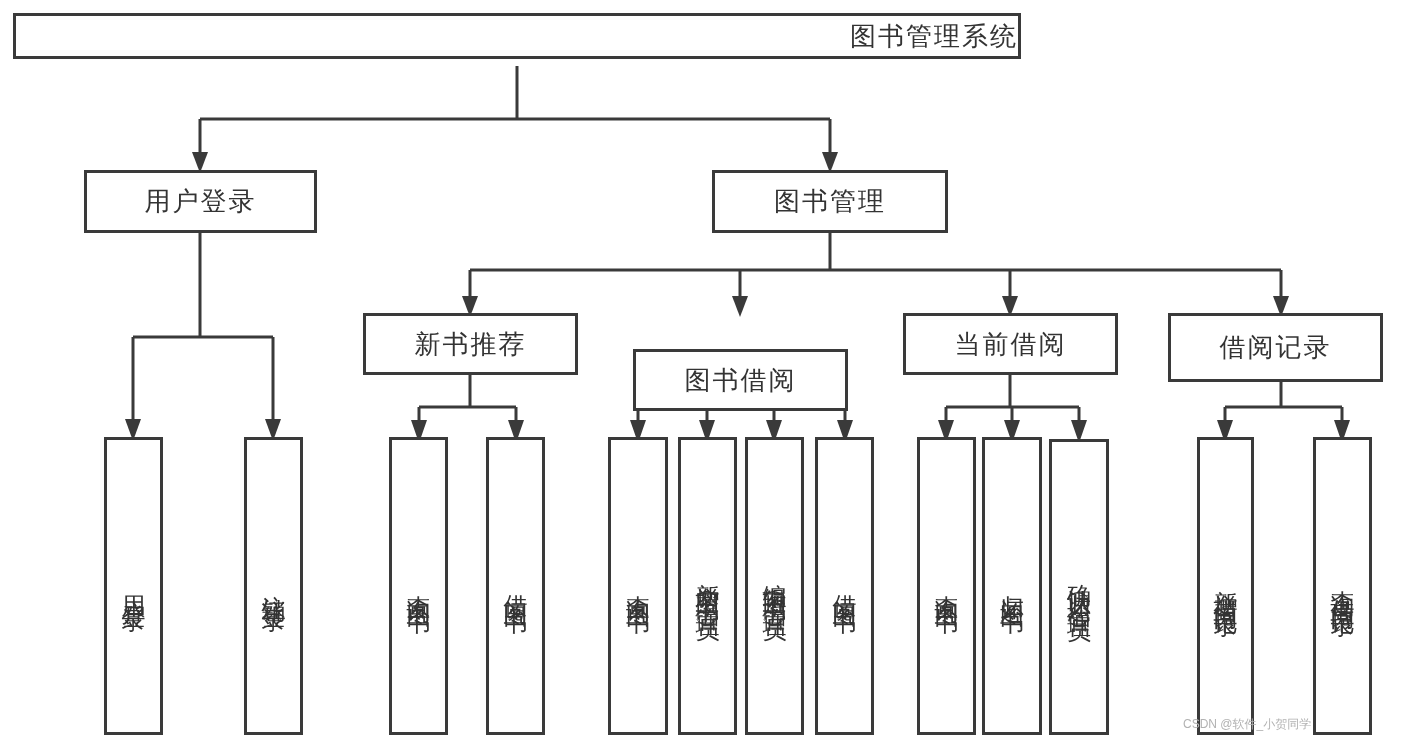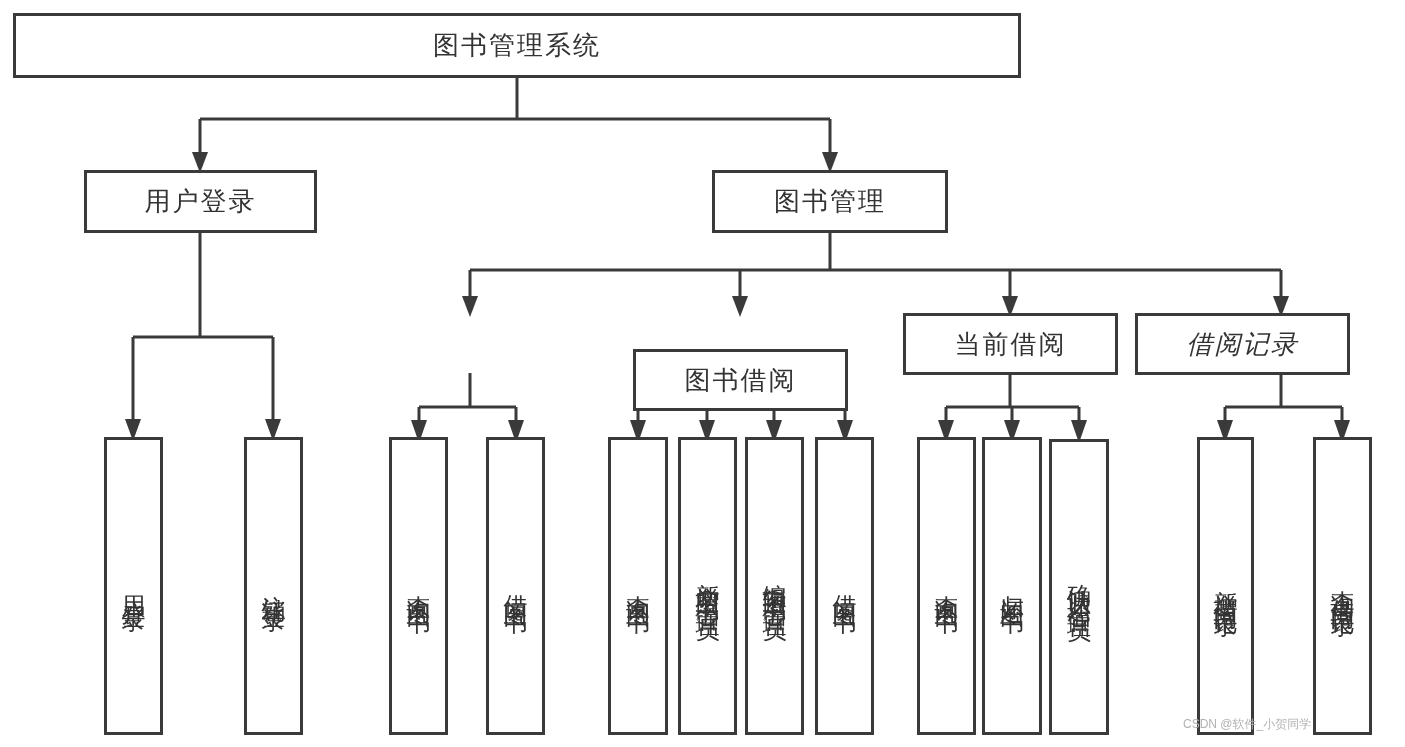--- a/index.html
+++ b/index.html
@@ -100,38 +100,41 @@
       <polygon points="1071,420 1087,420 1079,443"></polygon>
     </g>
 
     <g>
       <path d="M1281 373 V407 M1225 407 H1342 M1225 407 V422 M1342 407 V422"></path>
       <polygon points="1217,420 1233,420 1225,443"></polygon>
       <polygon points="1334,420 1350,420 1342,443"></polygon>
     </g>
   </svg>
 
-  <div class="node h" style="left:13px; top:13px; width:1008px; height:65px;">
+  <div class="node h" style="left:13px; top:13px; width:1008px; height:46px;justify-content:flex-end;">
     <span>图书管理系统</span>
   </div>
 
   <div class="node h" style="left:84px; top:170px; width:233px; height:63px;">
     <span>用户登录</span>
   </div>
   <div class="node h" style="left:712px; top:170px; width:236px; height:63px;font-family:Liberation Mono, monospace;">
     <span>图书管理</span>
   </div>
 
+  <div class="node h" style="left:363px; top:313px; width:215px; height:62px;">
+    <span>新书推荐</span>
+  </div>
   <div class="node h" style="left:633px; top:313px; width:215px; height:62px;margin-top:36px;">
     <span>图书借阅</span>
   </div>
   <div class="node h" style="left:903px; top:313px; width:215px; height:62px;">
     <span>当前借阅</span>
   </div>
-  <div class="node h" style="left:1135px; top:313px; width:215px; height:62px;font-style:italic;">
+  <div class="node h" style="left:1168px; top:313px; width:215px; height:69px;">
     <span>借阅记录</span>
   </div>
 
   <div class="node v" style="left:104px; top:437px; width:59px; height:298px;">
     <span>用户登录</span>
   </div>
   <div class="node v" style="left:244px; top:437px; width:59px; height:298px;">
     <span>注销登录</span>
   </div>
 

